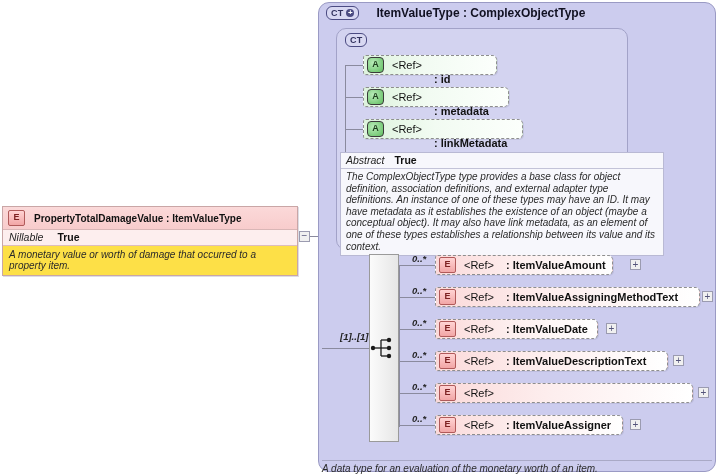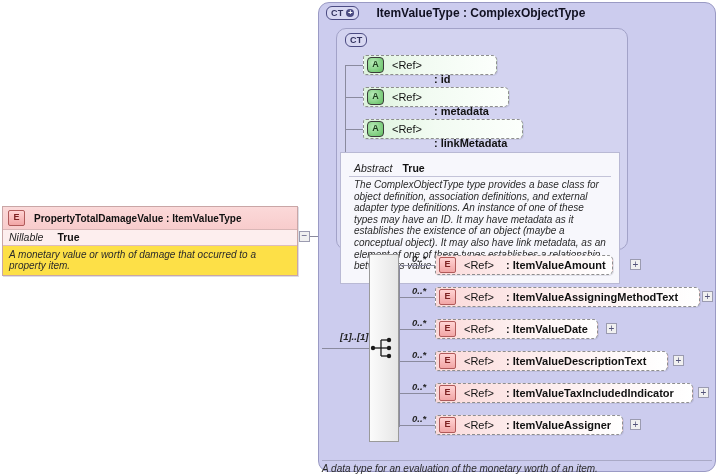--- a/index.html
+++ b/index.html
@@ -139,25 +139,25 @@
     font-weight: bold;
     color: #111;
     margin-top: 27px;
   }
 
   
   .abstract-box {
     position: absolute;
     left: 340px;
     top: 152px;
-    width: 280px;
+    width: 324px;
     background: #f7f7fc;
     border: 1px solid #b9b9d4;
     box-sizing: border-box;
-    padding: 8px;
+    padding: 0;
   }
   .abstract-row {
     display: flex;
     align-items: baseline;
     gap: 10px;
     padding: 1px 5px 2px 5px;
     border-bottom: 1px solid #c3c3d8;
   }
   .abstract-label {
     font-style: italic;
@@ -468,21 +468,20 @@
   <span class="elem-ref">&lt;Ref&gt;</span>
   <span class="elem-name">: ItemValueDescriptionText</span>
 </div>
 <div class="expander" style="left:673px; top:355px;">+</div>
 
 <div class="line-h" style="left:399px; top:393px; width:36px;"></div>
 <div class="card-label" style="left:412px; top:381px;">0..*</div>
 <div class="elem-row" style="left:435px; top:383px; width:258px;">
   <span class="icon-e">E</span>
   <span class="elem-ref">&lt;Ref&gt;</span>
-  <span class="elem-name">: ItemValueTaxIncludedIndicator</span>
 </div>
 <div class="expander" style="left:698px; top:387px;">+</div>
 
 <div class="line-h" style="left:399px; top:425px; width:36px;"></div>
 <div class="card-label" style="left:412px; top:413px;">0..*</div>
 <div class="elem-row" style="left:435px; top:415px; width:188px;">
   <span class="icon-e">E</span>
   <span class="elem-ref">&lt;Ref&gt;</span>
   <span class="elem-name">: ItemValueAssigner</span>
 </div>

